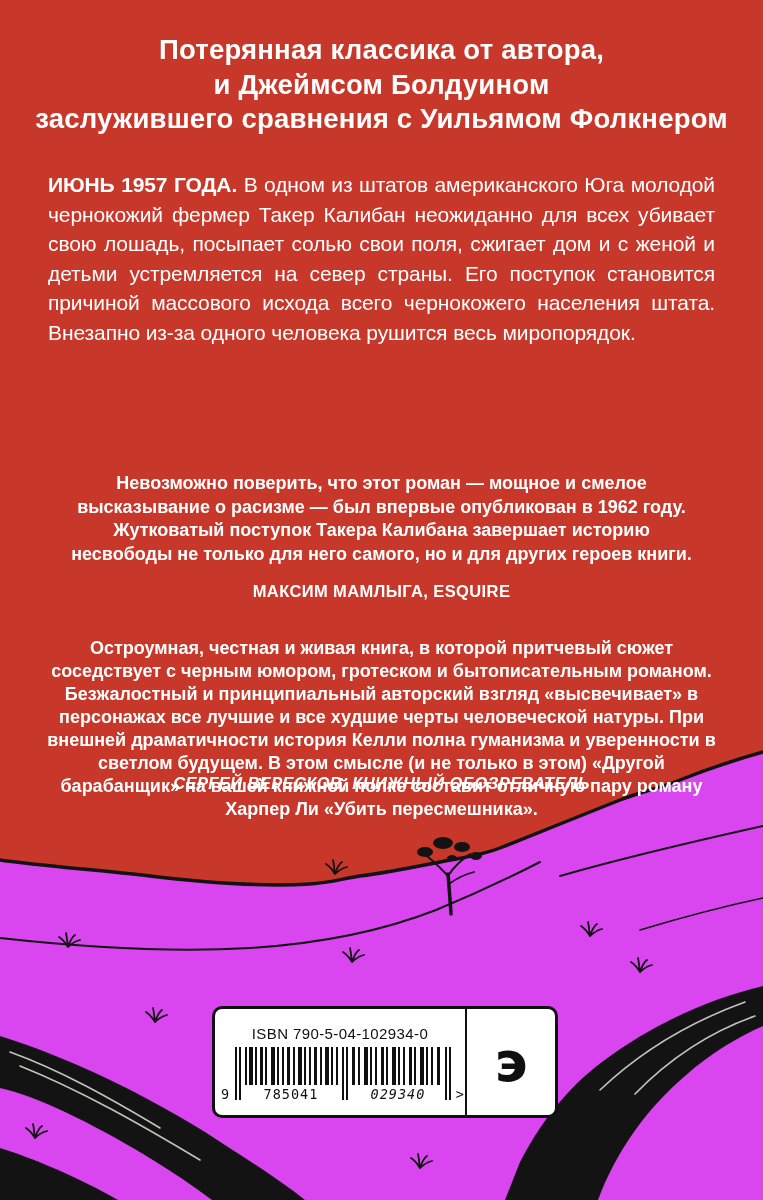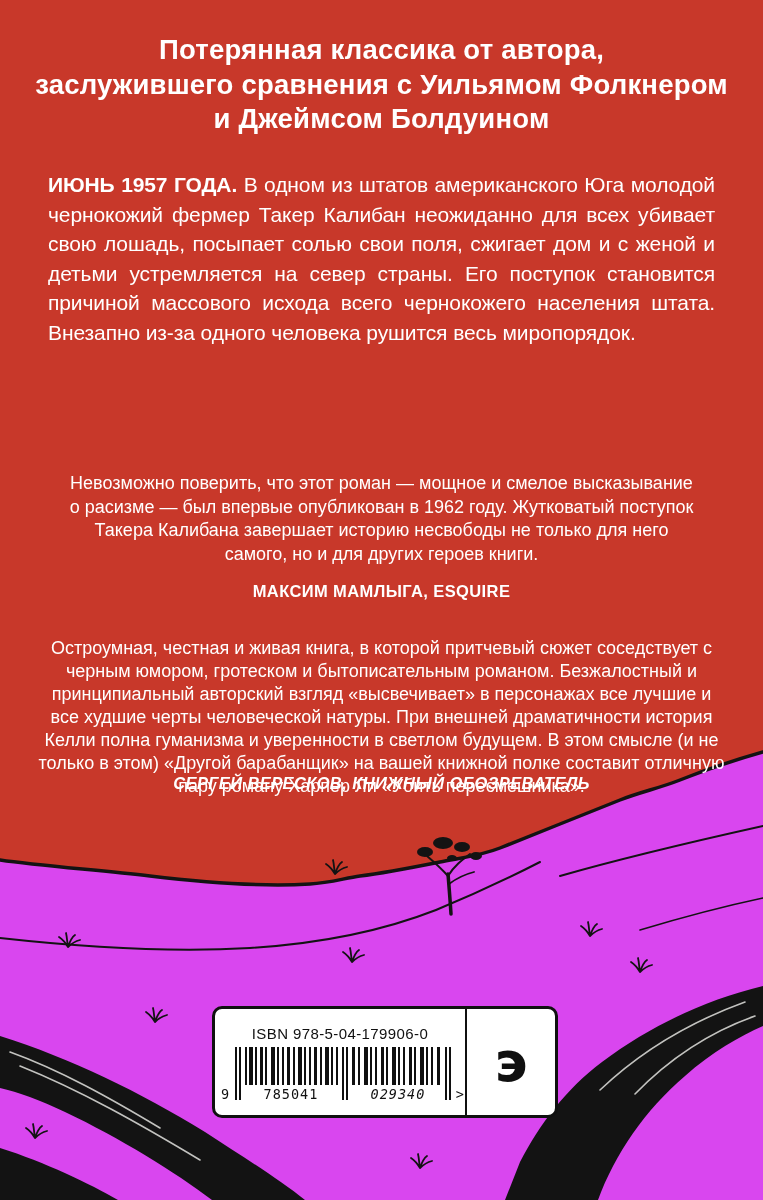--- a/index.html
+++ b/index.html
@@ -26,21 +26,21 @@
   .header{
     top:33px;left:0;width:100%;text-align:center;
     font-weight:bold;font-size:27.5px;line-height:34.5px;letter-spacing:.2px;
   }
   .syn{
     top:170px;left:48px;width:667px;
     font-size:21px;line-height:29.5px;text-align:justify;letter-spacing:-.1px;
   }
   .syn p{margin:0;}
   .syn .lead{font-weight:bold;}
-  .q{text-align:center;font-weight:normal;font-size:18px;line-height:23.5px;letter-spacing:0;}
+  .q{text-align:center;font-weight:bold;font-size:18px;line-height:23.5px;letter-spacing:0;}
   .q1{top:472px;left:66px;width:631px;}
   .attr{left:0;width:100%;text-align:center;font-weight:bold;font-size:16.5px;letter-spacing:.4px;}
   .a1{top:582px;}
   .q2{top:637px;left:36px;width:691px;line-height:23px;}
   .a2{top:774px;font-style:italic;}
 
   .bcbox{
     position:absolute;left:212px;top:1006px;width:346px;height:112px;
     background:#ffffff;border:3px solid #101010;border-radius:10px;
     z-index:3;display:flex;box-sizing:border-box;overflow:hidden;
@@ -126,37 +126,37 @@
     <path class="inkfill" d="M763,986 C705,1000 650,1026 602,1062 C565,1090 540,1124 520,1162 L505,1200 L598,1200
          C615,1154 645,1110 685,1076 C712,1052 740,1036 763,1026 Z"></path>
     <path class="hatch" d="M20,1066 C80,1090 140,1124 200,1160"></path>
     <path class="hatch" d="M10,1052 C60,1070 110,1098 160,1128"></path>
     <path class="hatch" d="M745,1002 C690,1022 640,1052 600,1090"></path>
     <path class="hatch" d="M755,1016 C710,1032 668,1060 635,1094"></path>
   </svg>
 
   <div class="txt header">
     <div>Потерянная классика от автора,</div>
+    <div>и Джеймсом Болдуином</div>
     <div>заслужившего сравнения с Уильямом Фолкнером</div>
-    <div>и Джеймсом Болдуином</div>
   </div>
 
   <div class="txt syn">
     <p><span class="lead">ИЮНЬ 1957 ГОДА.</span><span> В одном из штатов американского Юга молодой чернокожий фермер Такер Калибан неожиданно для всех убивает свою лошадь, посыпает солью свои поля, сжигает дом и с женой и детьми устремляется на север страны. Его поступок становится причиной массового исхода всего чернокожего населения штата. Внезапно из-за одного человека рушится весь миропорядок.</span></p>
   </div>
 
   <div class="txt q q1">Невозможно поверить, что этот роман — мощное и смелое высказывание о расизме — был впервые опубликован в 1962 году. Жутковатый поступок Такера Калибана завершает историю несвободы не только для него самого, но и для других героев книги.</div>
   <div class="txt attr a1">МАКСИМ МАМЛЫГА, ESQUIRE</div>
 
   <div class="txt q q2">Остроумная, честная и живая книга, в которой притчевый сюжет соседствует с черным юмором, гротеском и бытописательным романом. Безжалостный и принципиальный авторский взгляд «высвечивает» в персонажах все лучшие и все худшие черты человеческой натуры. При внешней драматичности история Келли полна гуманизма и уверенности в светлом будущем. В этом смысле (и не только в этом) «Другой барабанщик» на вашей книжной полке составит отличную пару роману Харпер Ли «Убить пересмешника».</div>
   <div class="txt attr a2">СЕРГЕЙ ВЕРЕСКОВ, КНИЖНЫЙ ОБОЗРЕВАТЕЛЬ</div>
 
   <div class="bcbox">
     <div class="bc-left">
-      <div class="isbn">ISBN 978-5-04-179906-0</div>
+      <div class="isbn">ISBN 790-5-04-102934-0</div>
       <div class="bc-wrap">
         <svg width="218" height="53" viewBox="0 0 218 53" aria-hidden="true">
           <g fill="#101010">
             <rect x="0" y="0" width="2" height="53"></rect>
               <rect x="4" y="0" width="2" height="53"></rect>
             <rect x="10" y="0" width="2" height="38"></rect>
               <rect x="14" y="0" width="4" height="38"></rect>
             <rect x="20" y="0" width="2" height="38"></rect>
               <rect x="25" y="0" width="3" height="38"></rect>
             <rect x="30" y="0" width="2" height="38"></rect>

